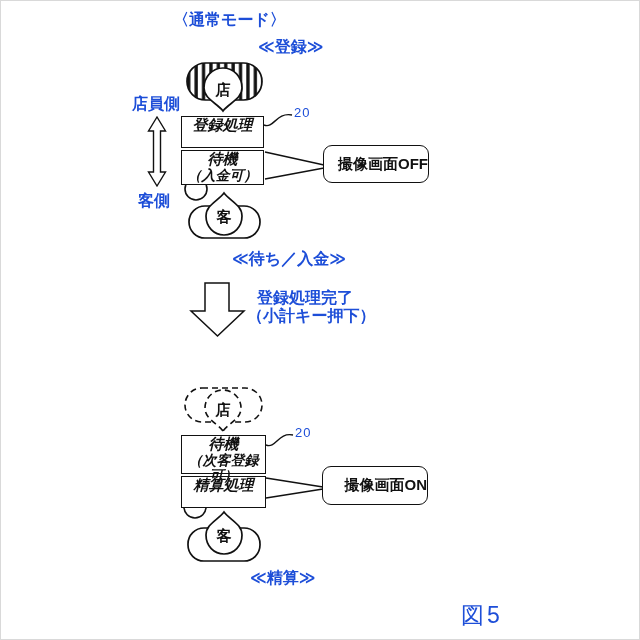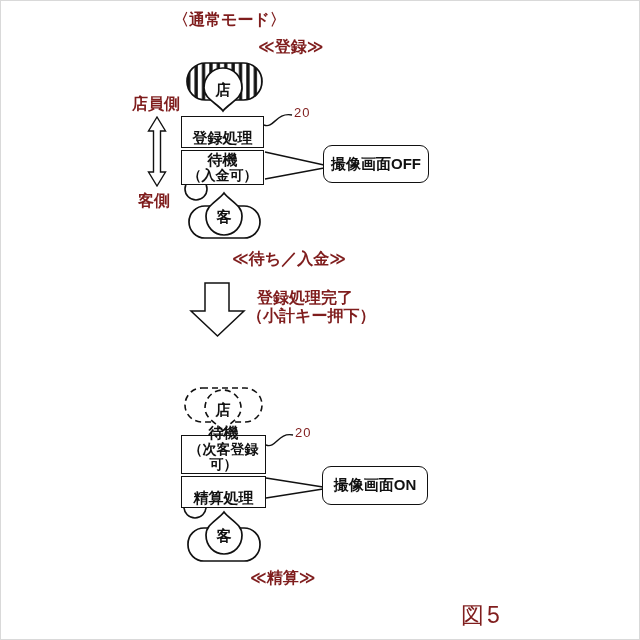--- a/index.html
+++ b/index.html
@@ -2,38 +2,38 @@
 <html><head>
 <meta charset="utf-8">
 <style>
   html,body{margin:0;padding:0;background:#fff;}
   .canvas{
     position:relative;width:640px;height:640px;background:#ffffff;
     font-family:"Liberation Sans","DejaVu Sans",sans-serif;color:#111;
     outline:1px solid #d9d9d9;outline-offset:-1px;overflow:hidden;
   }
   .layer{position:absolute;left:0;top:0;}
-  .txt{position:absolute;white-space:nowrap;color:#7f1d1d;font-weight:600;line-height:1.1;}
+  .txt{position:absolute;white-space:nowrap;color:#1d4ed8;font-weight:600;line-height:1.1;}
   .fs16{font-size:16px;}
   .fs15{font-size:15px;}
   .ref{font-size:13px;font-weight:500;letter-spacing:1px;}
   .figlabel{font-size:23px;font-weight:500;letter-spacing:3px;}
   .headchar{position:absolute;width:32px;text-align:center;font-size:15px;font-weight:600;}
   .regbox{position:absolute;}
   .cell{
     box-sizing:border-box;border:1.6px solid #111;background:#fff;
-    display:flex;flex-direction:column;align-items:center;justify-content:flex-end;
-    font-weight:600;font-size:15px;text-align:center;
+    display:flex;flex-direction:column;align-items:center;justify-content:flex-start;
+    font-weight:600;font-size:15px;text-align:center;font-style:italic;
   }
   .cell .ln{display:block;line-height:1.12;}
   .cell .ln2{font-size:14px;}
   .gap{margin-top:2px;}
   .callout{
     position:absolute;box-sizing:border-box;border:1.7px solid #111;border-radius:9px;
-    background:#fff;display:flex;align-items:center;justify-content:center;
+    background:#fff;display:flex;align-items:center;justify-content:flex-end;
     font-size:15px;font-weight:600;
   }
 </style>
 </head>
 <body>
 
 <div class="canvas">
 
   <svg class="layer" width="640" height="640" viewBox="0 0 640 640">
     <defs>

